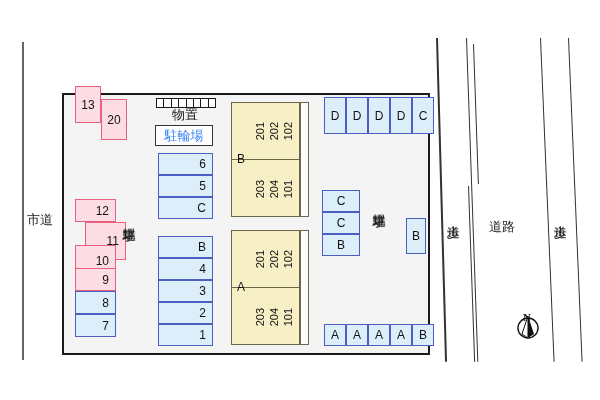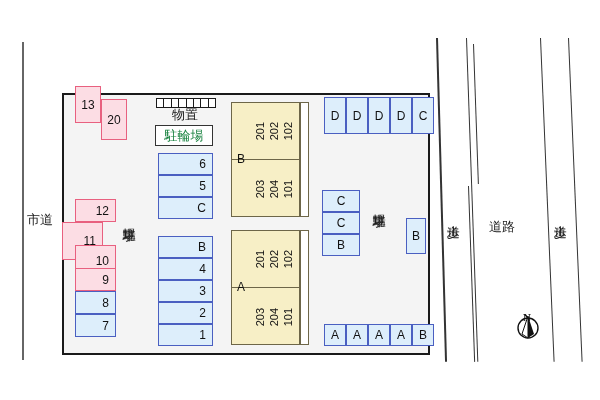--- a/index.html
+++ b/index.html
@@ -116,21 +116,21 @@
     color: #1a1a1a;
     font-family: "DejaVu Sans", "Liberation Sans", sans-serif;
     white-space: nowrap;
   }
   .boxlabel {
     position: absolute;
     box-sizing: border-box;
     border: 1px solid #333333;
     background: #ffffff;
     font-size: 13px;
-    color: #15803d;
+    color: #3b82f6;
     display: flex;
     align-items: center;
     justify-content: center;
     font-family: "DejaVu Sans", "Liberation Sans", sans-serif;
   }
   
   .comb {
     position: absolute;
     box-sizing: border-box;
     border: 1px solid #1a1a1a;
@@ -196,21 +196,21 @@
   <div class="stall pink" style="left:75px; top:86px; width:26px; height:37px;">
     <span>13</span>
   </div>
   <div class="stall pink" style="left:101px; top:99px; width:26px; height:41px;">
     <span>20</span>
   </div>
 
   <div class="stall pink num-right" style="left:75px; top:199px; width:41px; height:23px;text-align:center;">
     <span>12</span>
   </div>
-  <div class="stall pink num-right" style="left:62px; top:222px; width:41px; height:38px;">
+  <div class="stall pink num-right" style="left:85px; top:222px; width:41px; height:38px;">
     <span>11</span>
   </div>
   <div class="stall pink num-right" style="left:75px; top:245px; width:41px; height:31px;">
     <span>10</span>
   </div>
   <div class="stall pink num-right" style="left:75px; top:268px; width:41px; height:23px;">
     <span>9</span>
   </div>
   <div class="stall blue num-right" style="left:75px; top:291px; width:41px; height:23px;">
     <span>8</span>

